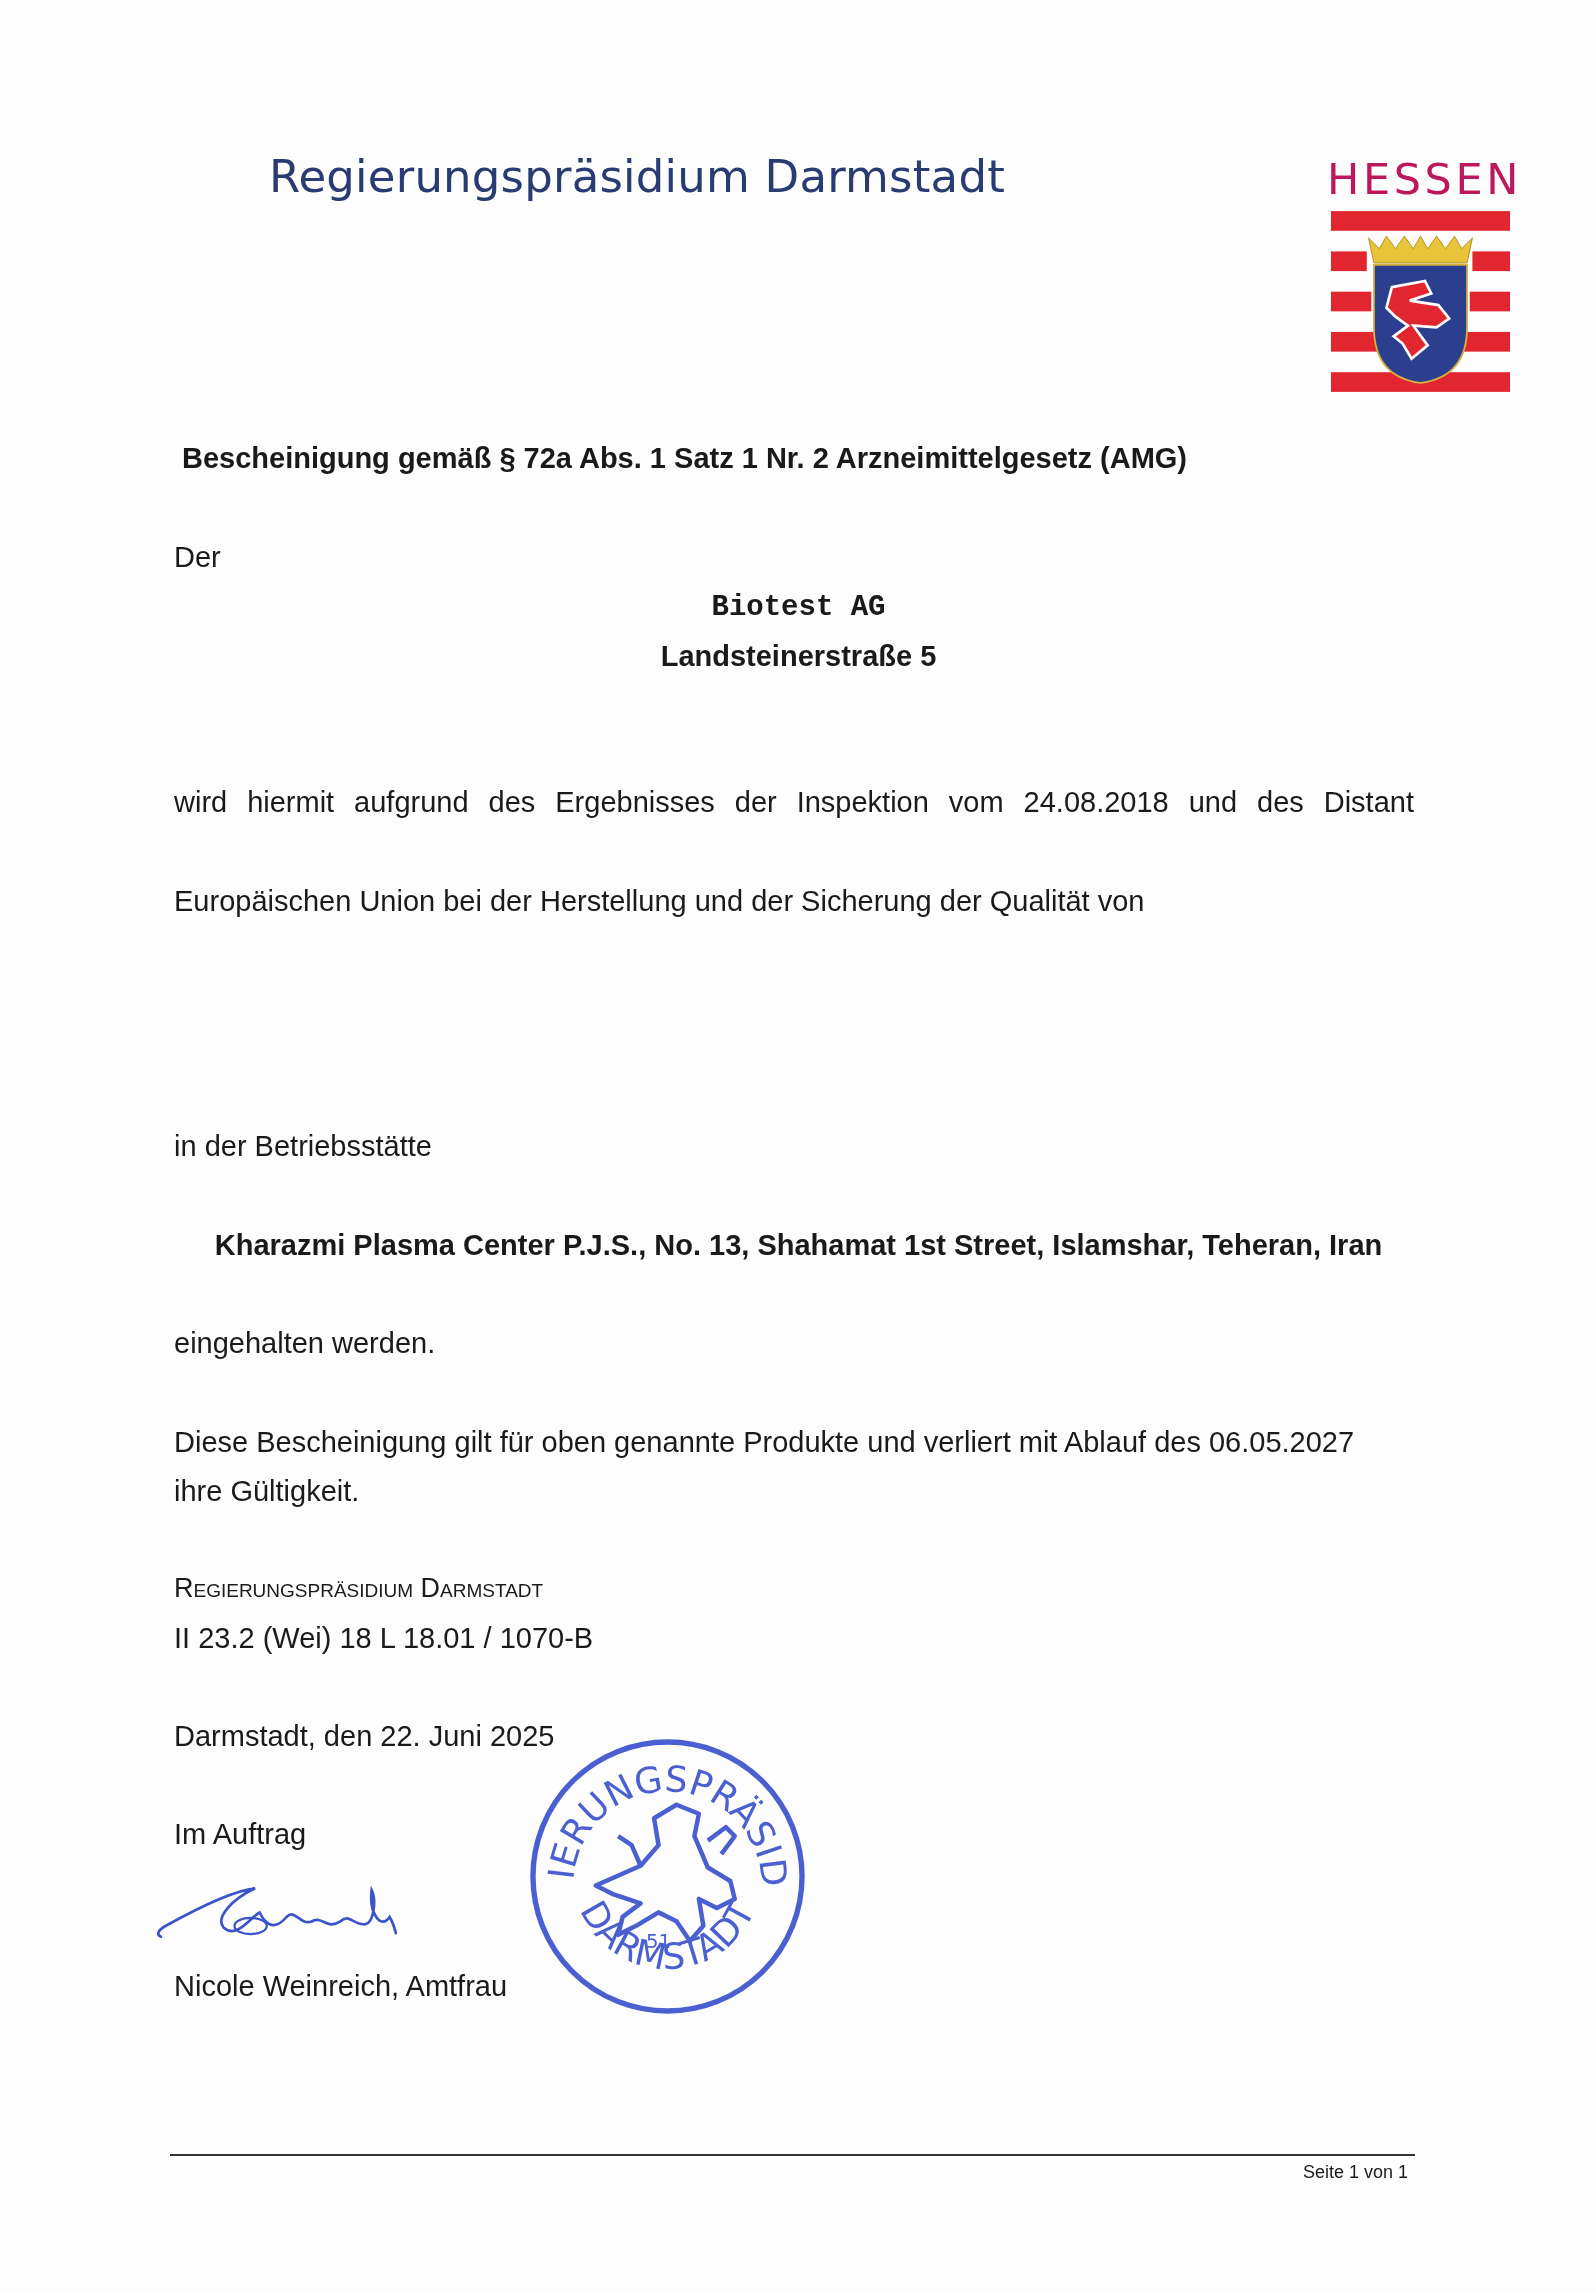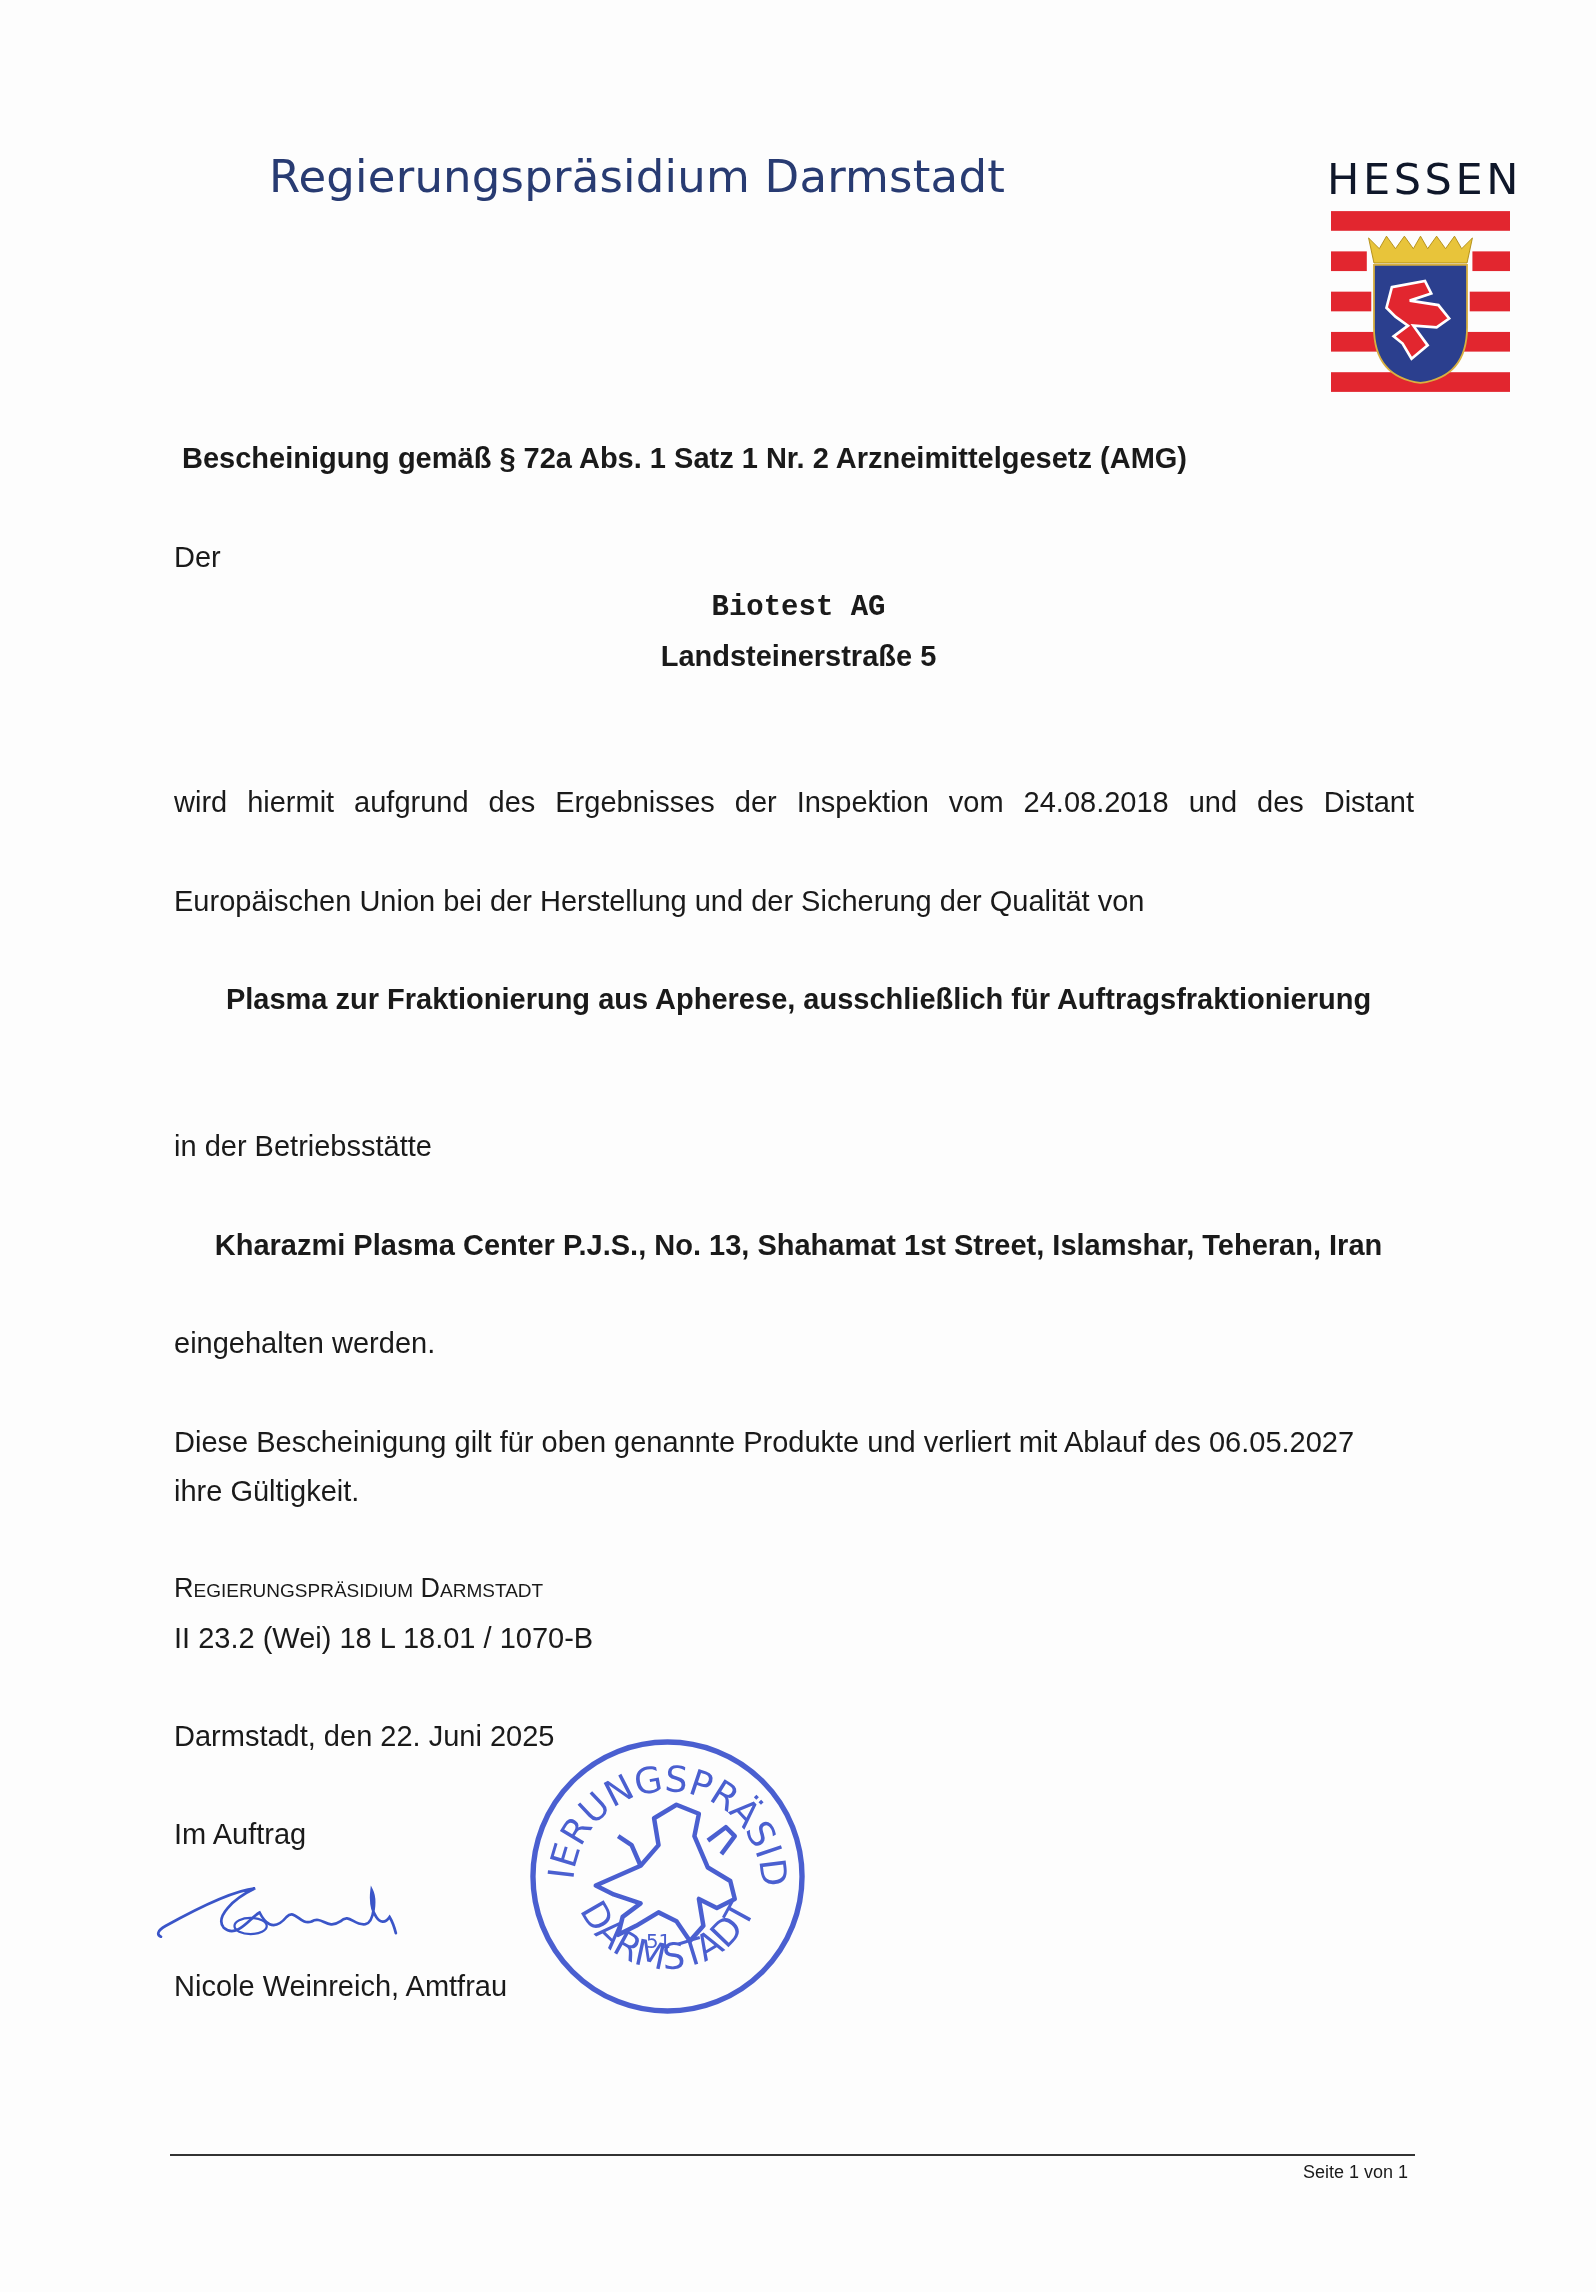--- a/index.html
+++ b/index.html
@@ -1,20 +1,20 @@
 <!DOCTYPE html>
 <html style="font-size:14.3px"><head>
 <meta charset="utf-8">
 <style>
   html, body { margin: 0; padding: 0; background: #ffffff; }
   body { width: 1597px; height: 2293px; position: relative; overflow: hidden; font-family: "Liberation Sans", sans-serif; color: #1a1a1a; }
   .page { position: absolute; inset: 0; background: #fdfdfd; }
   .abs { position: absolute; }
   .title { left: 269px; top: 150px; font-size: 45px; color: #283b72; font-family: "DejaVu Sans", sans-serif; letter-spacing: 0.2px; }
-  .hessen-word { left: 1327px; top: 154px; font-size: 43px; color: #0f172a; font-family: "DejaVu Sans", sans-serif; letter-spacing: 3.6px; }
+  .hessen-word { left: 1327px; top: 154px; font-size: 43px; color: #be185d; font-family: "DejaVu Sans", sans-serif; letter-spacing: 3.6px; }
   .flag { left: 1331px; top: 211px; width: 179px; height: 181px; }
   .heading { left: 0; width: 1369px; top: 442px; text-align: center; font-weight: bold; font-size: 29px; }
   .text { font-size: 29px; }
   .bold { font-weight: bold; }
   .center { left: 0; width: 1597px; text-align: center; }
   .justify { left: 174px; width: 1240px; text-align: justify; text-align-last: justify; font-size: 29px; }
   .smallcaps { font-variant: small-caps; }
   .footer-rule { left: 170px; top: 2154px; width: 1245px; height: 1.8px; background: #333; }
   .footer-left { left: 170px; top: 2162px; font-size: 22.4px; }
   .footer-right { left: 1263px; top: 2162px; font-size: 18px; width: 145px; text-align: right; }
@@ -52,21 +52,20 @@
   <div class="abs heading">Bescheinigung gemäß § 72a Abs. 1 Satz 1 Nr. 2 Arzneimittelgesetz (AMG)</div>
 
   <div class="abs text" style="left:174px; top:541px;">Der</div>
 
   <div class="abs text bold center" style="top:591px;font-family:Liberation Mono, monospace;">Biotest AG</div>
   <div class="abs text bold center" style="top:640px;">Landsteinerstraße 5</div>
 
   <div class="abs justify" style="top:786px;">wird hiermit aufgrund des Ergebnisses der Inspektion vom 24.08.2018 und des Distant</div>
   <div class="abs text" style="left:174px; top:885px;">Europäischen Union bei der Herstellung und der Sicherung der Qualität von</div>
 
-  <div class="abs text bold center" style="top:983px;">Plasma zur Fraktionierung aus Apherese, ausschließlich für Auftragsfraktionierung</div>
 
   <div class="abs text" style="left:174px; top:1130px;">in der Betriebsstätte</div>
   <div class="abs text bold center" style="top:1229px;">Kharazmi Plasma Center P.J.S., No. 13, Shahamat 1st Street, Islamshar, Teheran, Iran</div>
 
   <div class="abs text" style="left:174px; top:1327px;">eingehalten werden.</div>
 
   <div class="abs text" style="left:174px; top:1426px;">Diese Bescheinigung gilt für oben genannte Produkte und verliert mit Ablauf des 06.05.2027</div>
   <div class="abs text" style="left:174px; top:1475px;">ihre Gültigkeit.</div>
 
   <div class="abs text smallcaps" style="left:174px; top:1573px; font-size:27px;">Regierungspräsidium Darmstadt</div>

